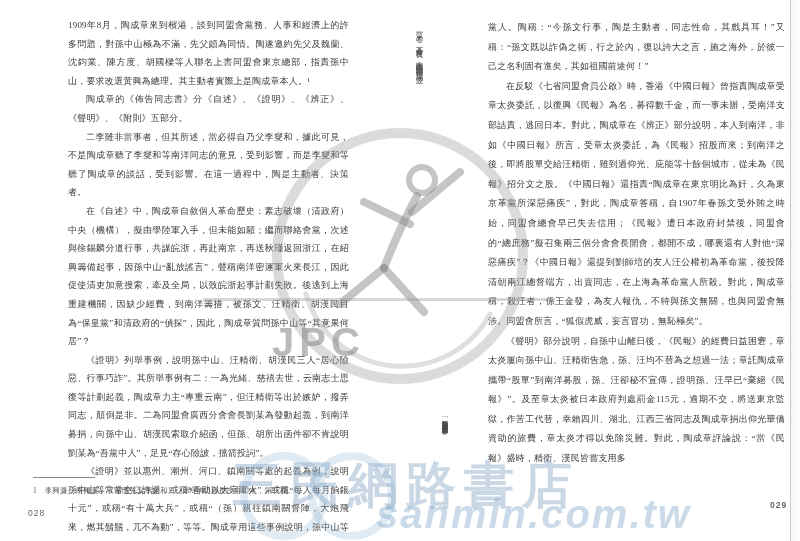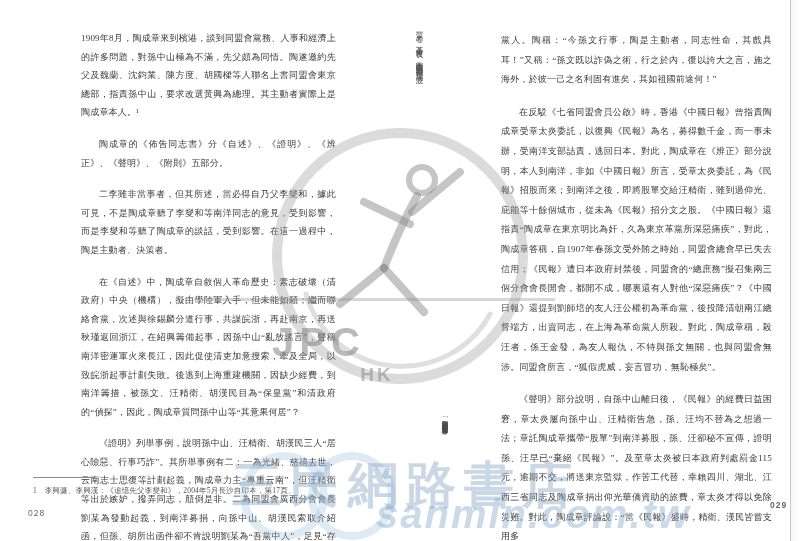--- a/index.html
+++ b/index.html
@@ -4,21 +4,21 @@
 <style>
   html,body{margin:0;padding:0;background:#ffffff;}
   .scan{
     position:relative;width:800px;height:541px;background:#ffffff;overflow:hidden;
     font-family:"Liberation Serif","DejaVu Serif",serif;color:#3a3a3a;
   }
   .page{position:absolute;top:0;height:541px;background:transparent;z-index:1;}
   .page-left{left:0;width:400px;}
   .page-right{left:400px;width:400px;}
   .body-col{position:absolute;text-align:justify;}
-  .body-col p{margin:13px;font-size:9px;line-height:18.6px;letter-spacing:.2px;}
+  .body-col p{margin:0;font-size:9px;line-height:18.6px;letter-spacing:.2px;}
   .page-right .body-col p{line-height:19.6px;}
   .body-col p.indent{text-indent:2em;}
   .left-body{left:68px;top:16px;width:281px;}
   .right-body{left:88px;top:18px;width:297px;}
   .footnote-rule{position:absolute;left:33px;top:477px;width:62px;border-top:1px solid #8a8a8a;}
   .footnote{position:absolute;left:33px;top:486px;width:310px;font-size:7.5px;color:#555;letter-spacing:.2px;}
   .pagenum{position:absolute;font-size:8.5px;color:#666;font-family:"Liberation Sans",sans-serif;letter-spacing:1px;text-align:right;}
   .pn-left{left:28px;top:508px;}
   .pn-right{left:370px;top:500px;font-weight:bold;}
   .vstrip{
@@ -91,21 +91,20 @@
         <circle cx="150" cy="52" r="13" stroke-width="6"></circle>
         <path d="M145,68 C132,92 122,114 112,140"></path>
         <path d="M140,84 L188,44"></path>
         <path d="M138,96 L92,74"></path>
         <path d="M112,140 L68,176"></path>
         <path d="M112,140 L152,184"></path>
         <path d="M34,166 A100,100 0 0 0 218,186" stroke-width="5" stroke="rgba(150,150,150,0.3)"></path>
       </g>
     </svg>
     <div class="stamp-jpc">JPC</div>
-    <div class="stamp-hk">HK</div>
   </div>
 
   <div class="store-wm">
     <div class="store-ring ring-a"></div>
     <div class="store-ring ring-b"></div>
     <div class="store-name">三民網路書店</div>
     <div class="store-url">sanmin.com.tw</div>
   </div>
 
   <div class="edge-line"></div>

